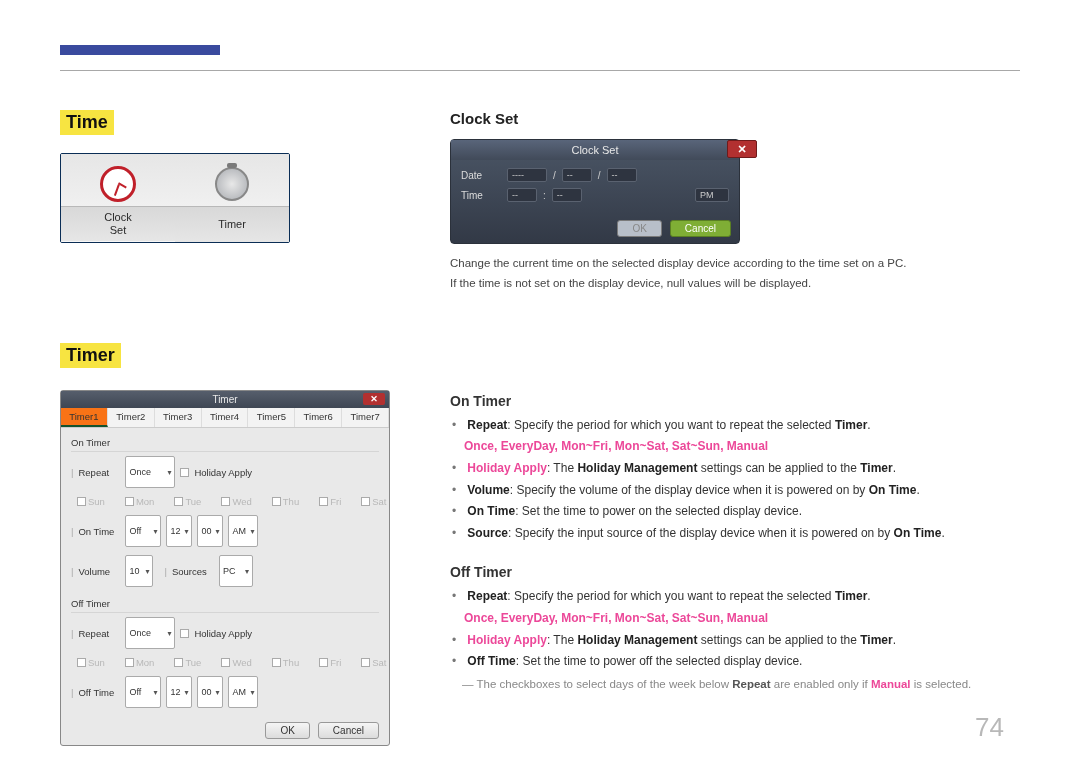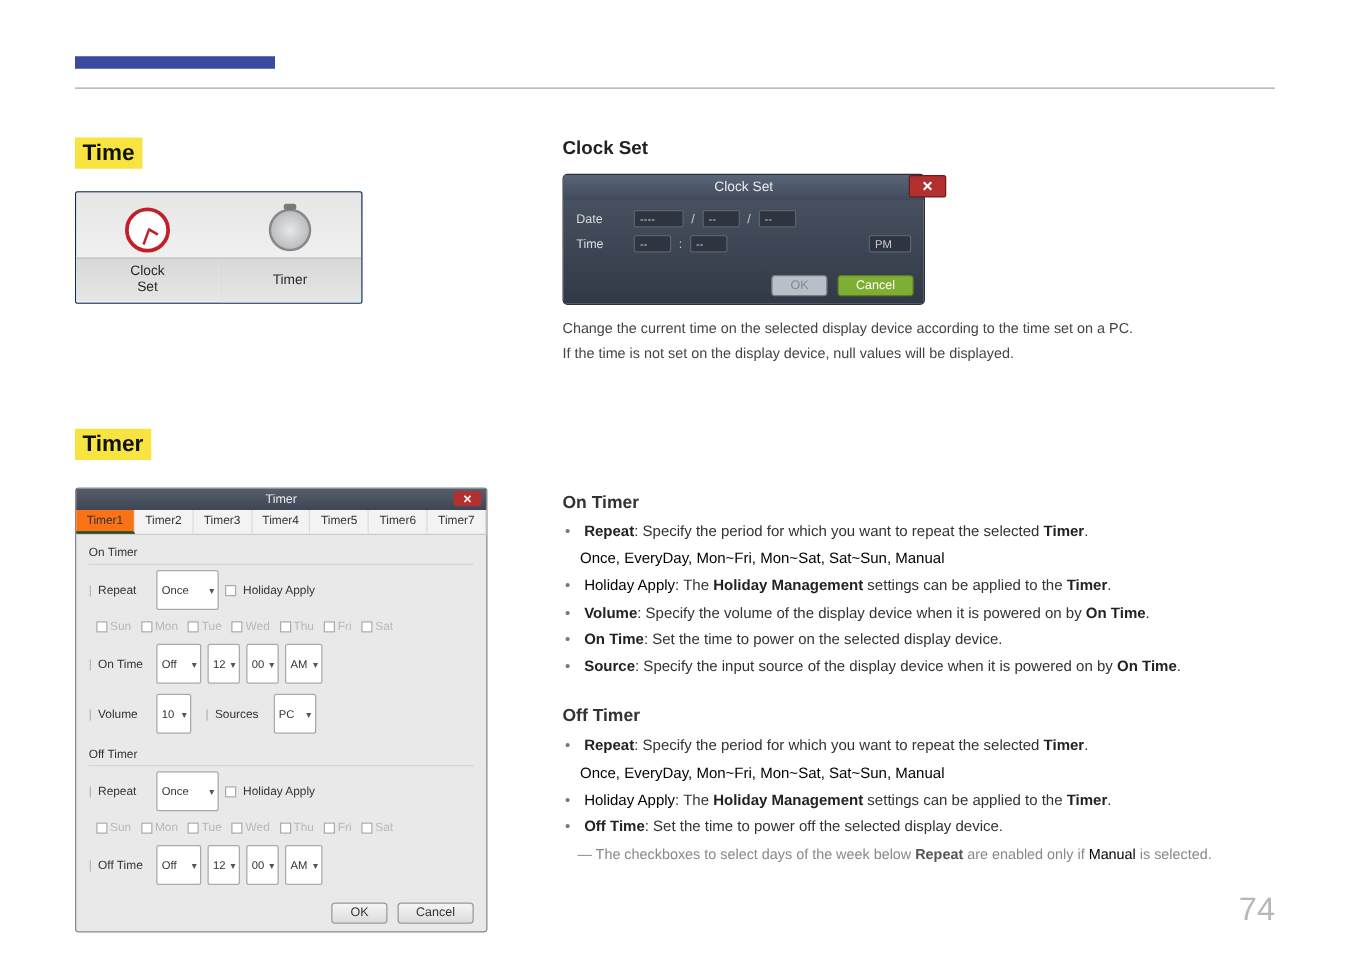--- a/index.html
+++ b/index.html
@@ -193,38 +193,38 @@
     background:#fff; border:1px solid #aaa; border-radius:2px;
     height:13px; min-width:36px; padding:15px 3px; display:flex; align-items:center;
     font-size:9px; position:relative;
   }
   .sel::after {
     content:"▾"; position:absolute; right:3px; font-size:8px; color:#555;
   }
   .cbx {
     width:9px; height:9px; border:1px solid #aaa; background:#fff; display:inline-block;
   }
-  .days { display:flex; gap:8px; color:#b8b8b8; padding:4px 0 4px 6px;text-align:right;}
+  .days { display:flex; gap:20px; color:#b8b8b8; padding:4px 0 4px 6px;text-align:right;}
   .days .d { display:flex; align-items:center; gap:2px; }
   .timer-dlg .foot { display:flex; justify-content:flex-end; gap:8px; padding:6px 10px; }
   .timer-dlg .foot .b {
     padding:2px 14px; border:1px solid #999; border-radius:3px;
     background:linear-gradient(#f5f5f5,#dcdcdc); font-size:10px;
   }
 
   
   ul.notes { list-style: none; padding-left: 14px; font-size: 12px; line-height:1.8; }
   ul.notes li::before { content:"•"; color:#777; display:inline-block; width:12px; margin-left:-12px; }
-  .hl-blue { color:#000000; font-weight:normal;text-align:right; }
+  .hl-blue { color:#ec4899; font-weight:bold;text-align:right; }
   .bold { font-weight:bold; color:#222; }
   .sub-h { font-weight:bold; font-size:14px; margin:20px 0 6px; }
   .dash-note { font-size:11.5px; color:#888; padding-left:22px; text-indent:-10px; line-height:1.6; margin-top:2px;}
   .dash-note .bold { color:#555; }
   .page-num {
-    position:absolute; bottom:20px; right:60px;
+    position:absolute; bottom:20px; right:76px;
     font-size:26px; color:#b8b8b8;
   }
   .sp { height: 100px; }
 </style>
 </head>
 <body>
 
 <div class="page">
   <div class="top-accent"></div>
   <div class="top-rule"></div>

